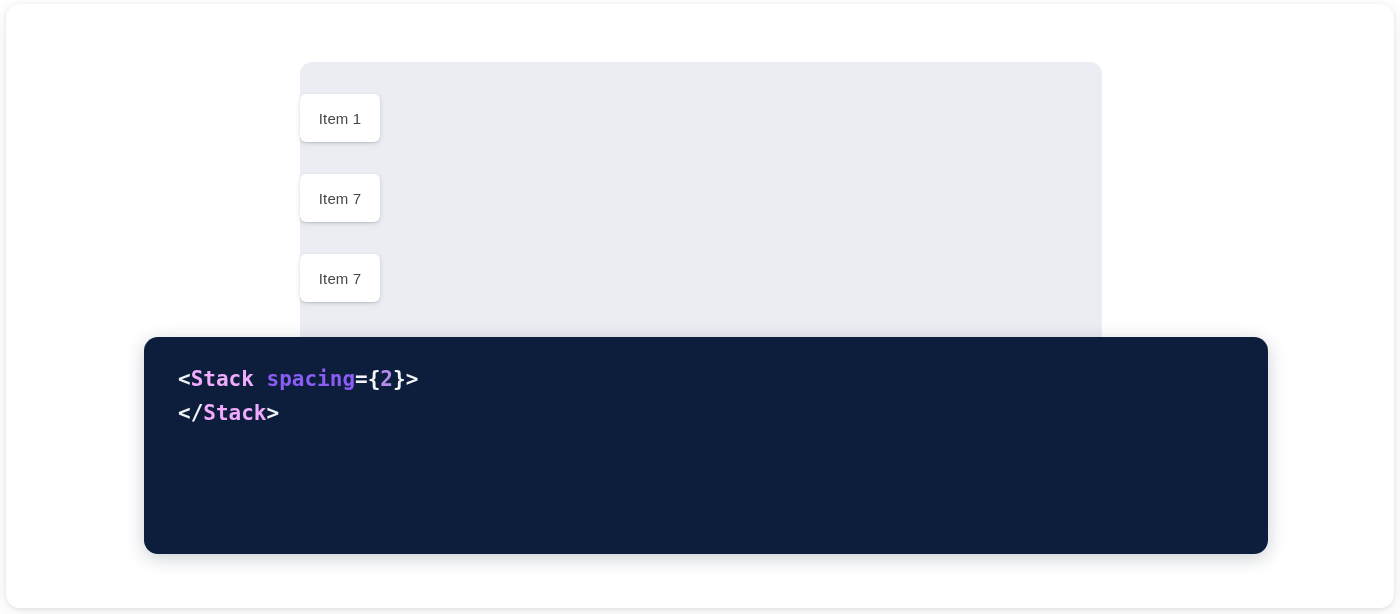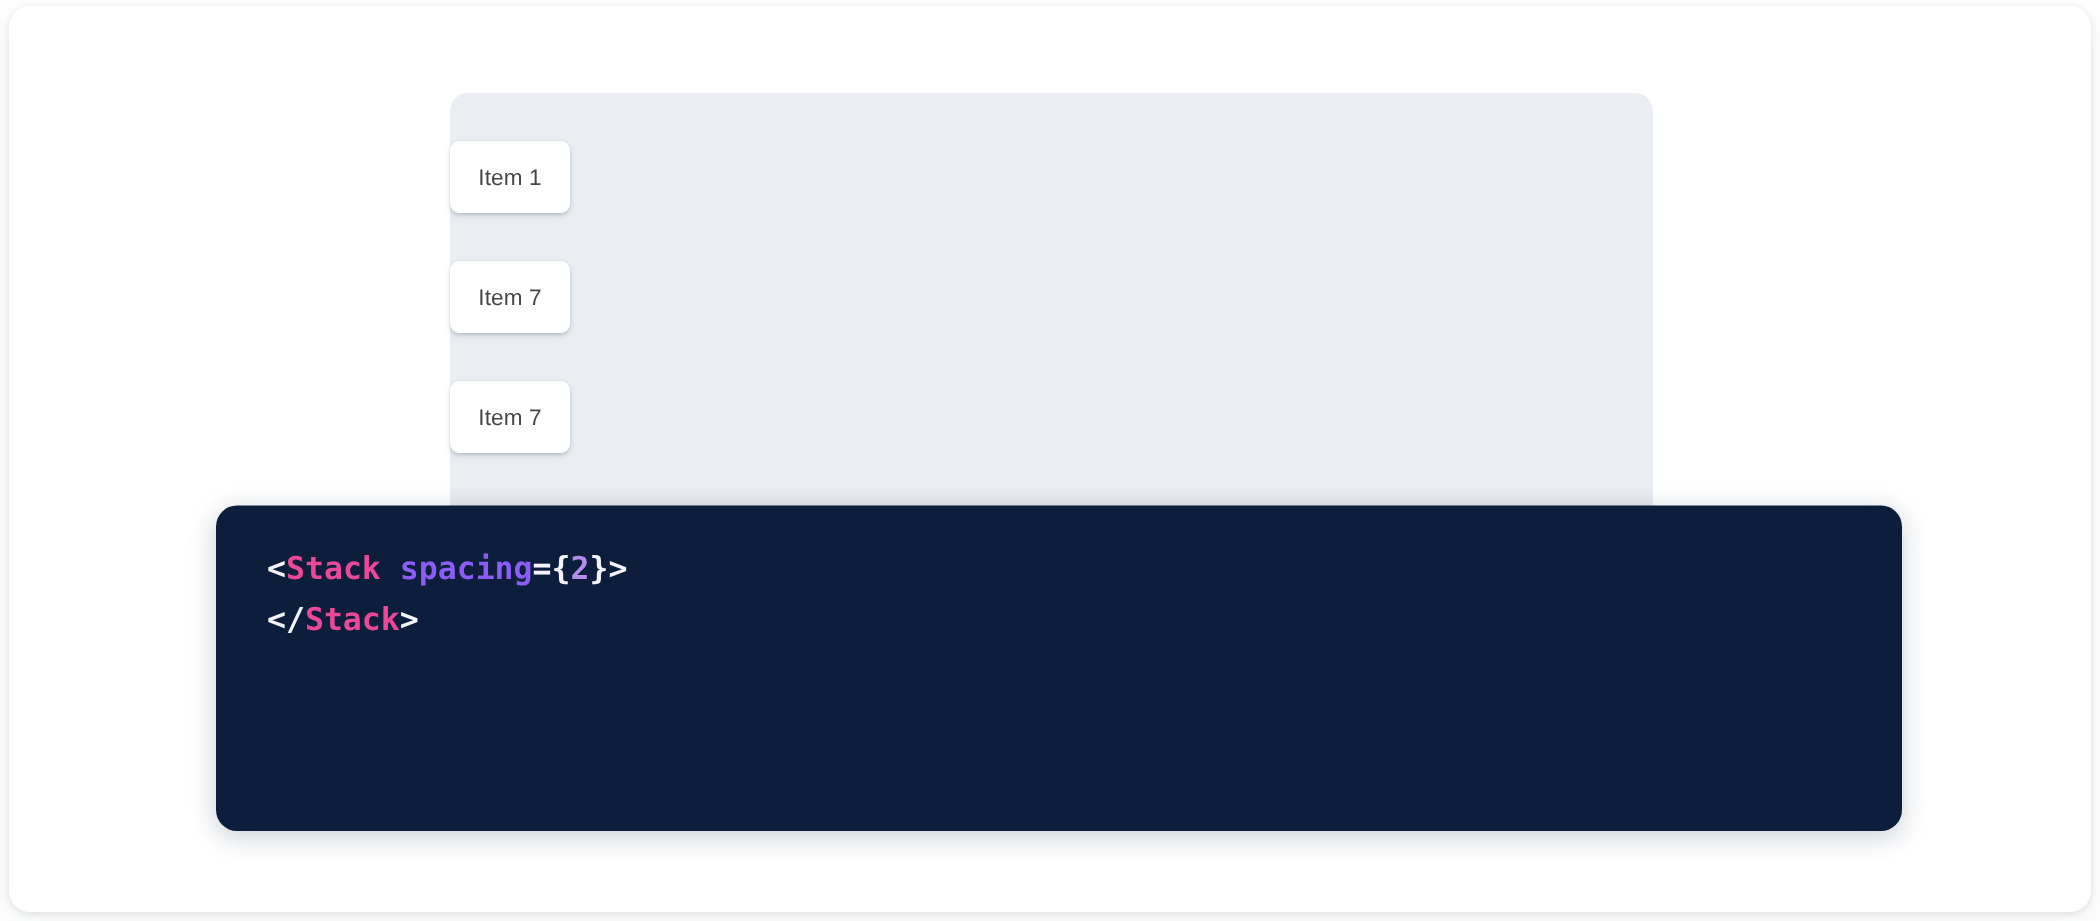--- a/index.html
+++ b/index.html
@@ -88,21 +88,21 @@
     font-size: 21px;
     line-height: 33.5px;
     color: #f2f4f8;
     white-space: pre;
     font-weight: 700;
   }
 
   .code-line { display: block; }
 
   .tok-punct { color: #f2f4f8; }
-  .tok-tag   { color: #ec4899; text-align: right; }
+  .tok-tag   { color: #f0abfc; text-align: right; }
   .tok-attr  { color: #8b5cf6; }
   .tok-num   { color: #b48ced; }
   .tok-text  { color: #f2f4f8; }
 </style>
 </head>
 <body>
 
 <div class="page-card">
 
   <div class="preview-panel">

